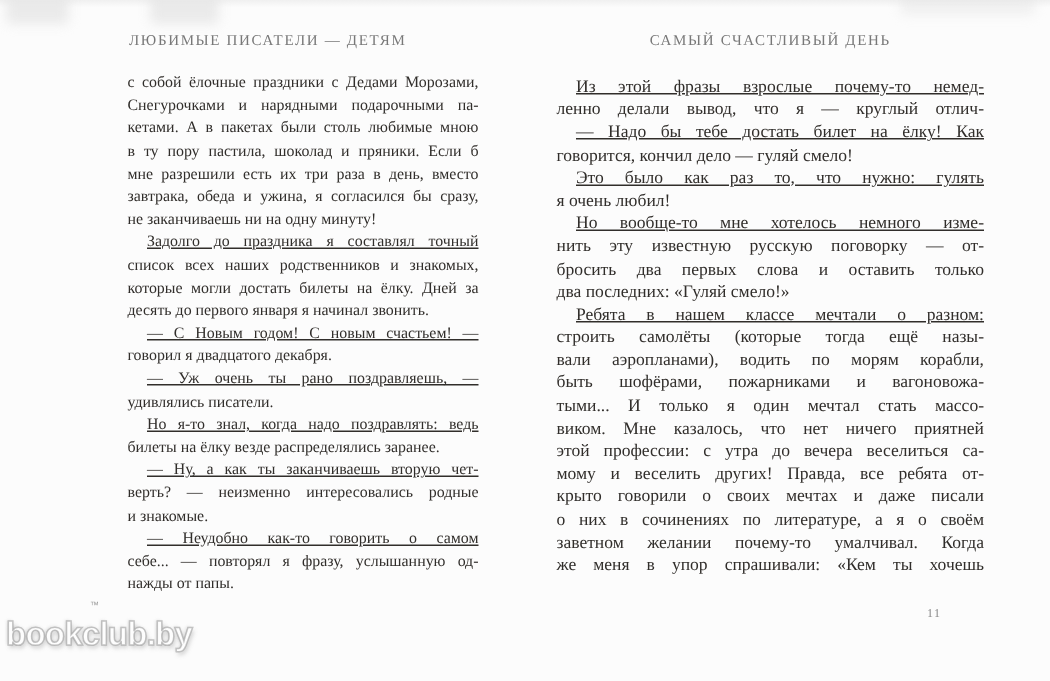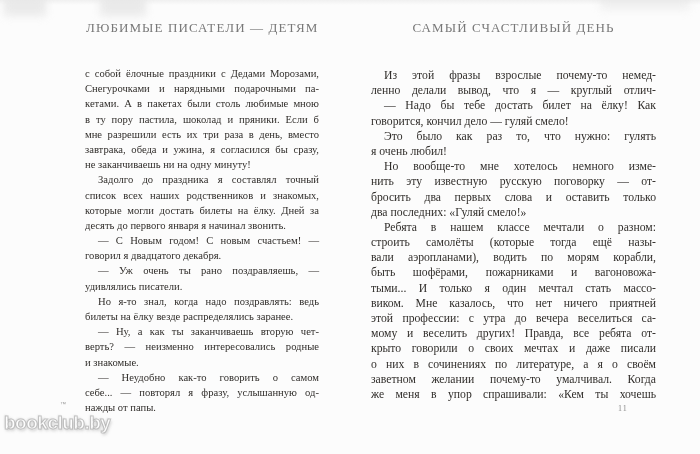--- a/index.html
+++ b/index.html
@@ -15,56 +15,55 @@
   
   .patch { position:absolute; background:#e4e4e4; filter:blur(4px); border-radius:3px; }
   .patch.p1 { left:4px;   top:-4px; width:42px; height:20px; opacity:.75; }
   .patch.p2 { left:100px; top:-4px; width:46px; height:20px; opacity:.75; }
   .patch.p3 { left:600px; top:-6px; width:90px; height:16px; opacity:.5; }
   .topband { position:absolute; left:0; top:0; width:700px; height:5px;
              background:linear-gradient(#f0f0f0, rgba(252,252,252,0)); }
 
   .running-header {
     position:absolute; top:23px;
-    font-size:13px; line-height:10px;
+    font-size:10px; line-height:10px;
     letter-spacing:1.1px;
     color:#787878;
     text-transform:uppercase;
     white-space:nowrap;
   }
   .running-header.left  { left:86px; }
   .running-header.right { left:371px; width:285px; text-align:center; }
 
   .textblock {
     position:absolute;
     color:#312e2b;
-    margin-top:18px;
   }
   .textblock.left  { left:85px;  top:48px; width:234px; font-size:10.6px; }
   .textblock.right { left:371px; top:50px; width:285px; font-size:11.7px; }
 
   .bline {
     height:15.2px; line-height:15.2px;
     text-align:justify;
     text-align-last:justify;
     white-space:nowrap;
   }
   .bline.para-end { text-align-last:left; }
-  .bline.indent   { text-indent:13px; }
+  .bline.indent   { text-indent:13px;text-decoration:underline; }
 
   .pagenum {
     position:absolute; left:618px; top:404px; width:24px;
     font-size:8px; color:#8a8a8a; letter-spacing:1px; text-align:left;
   }
 
   .watermark {
     position:absolute; left:4px; top:406px;
     font-family:"Liberation Sans", sans-serif;
     font-weight:bold;
-    font-size:19px; line-height:34px; letter-spacing:-0.5px;
+    font-size:22px; line-height:34px; letter-spacing:-0.5px;
     color:rgba(255,255,255,0.96);
     -webkit-text-stroke:1px rgba(150,150,150,0.55);
     text-shadow: 1px 2px 3px rgba(120,120,120,0.35),
                  -1px -1px 2px rgba(150,150,150,0.25);
     white-space:nowrap;
   }
   .wm-tm {
     position:absolute; left:60px; top:401px;
     font-family:"Liberation Sans", sans-serif;
     font-size:6px; color:#9b9b9b;

